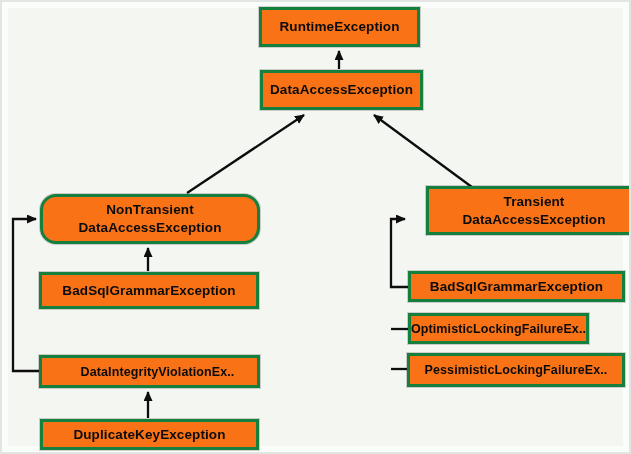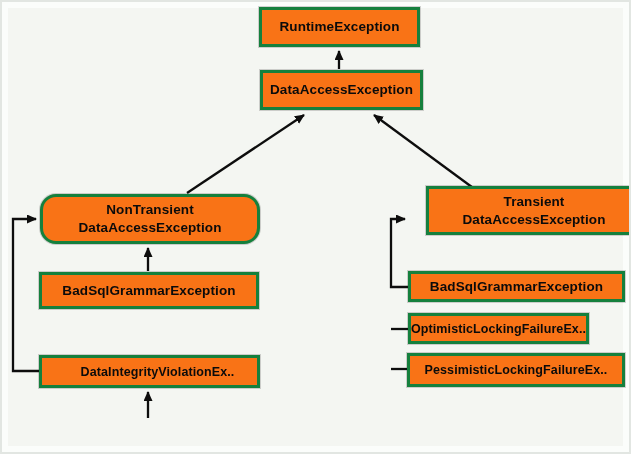--- a/index.html
+++ b/index.html
@@ -104,20 +104,23 @@
   </div>
 
   <div class="node" id="n-badsql">
     <span>BadSqlGrammarException</span>
   </div>
 
   <div class="node tight" id="n-dataintegrity">
     <span>DataIntegrityViolationEx..</span>
   </div>
 
+  <div class="node" id="n-duplicatekey">
+    <span>DuplicateKeyException</span>
+  </div>
 
   <div class="node" id="n-transient">
     <span>Transient</span>
     <span>DataAccessException</span>
   </div>
 
   <div class="node" id="n-querytimeout">
     <span>BadSqlGrammarException</span>
   </div>
 

